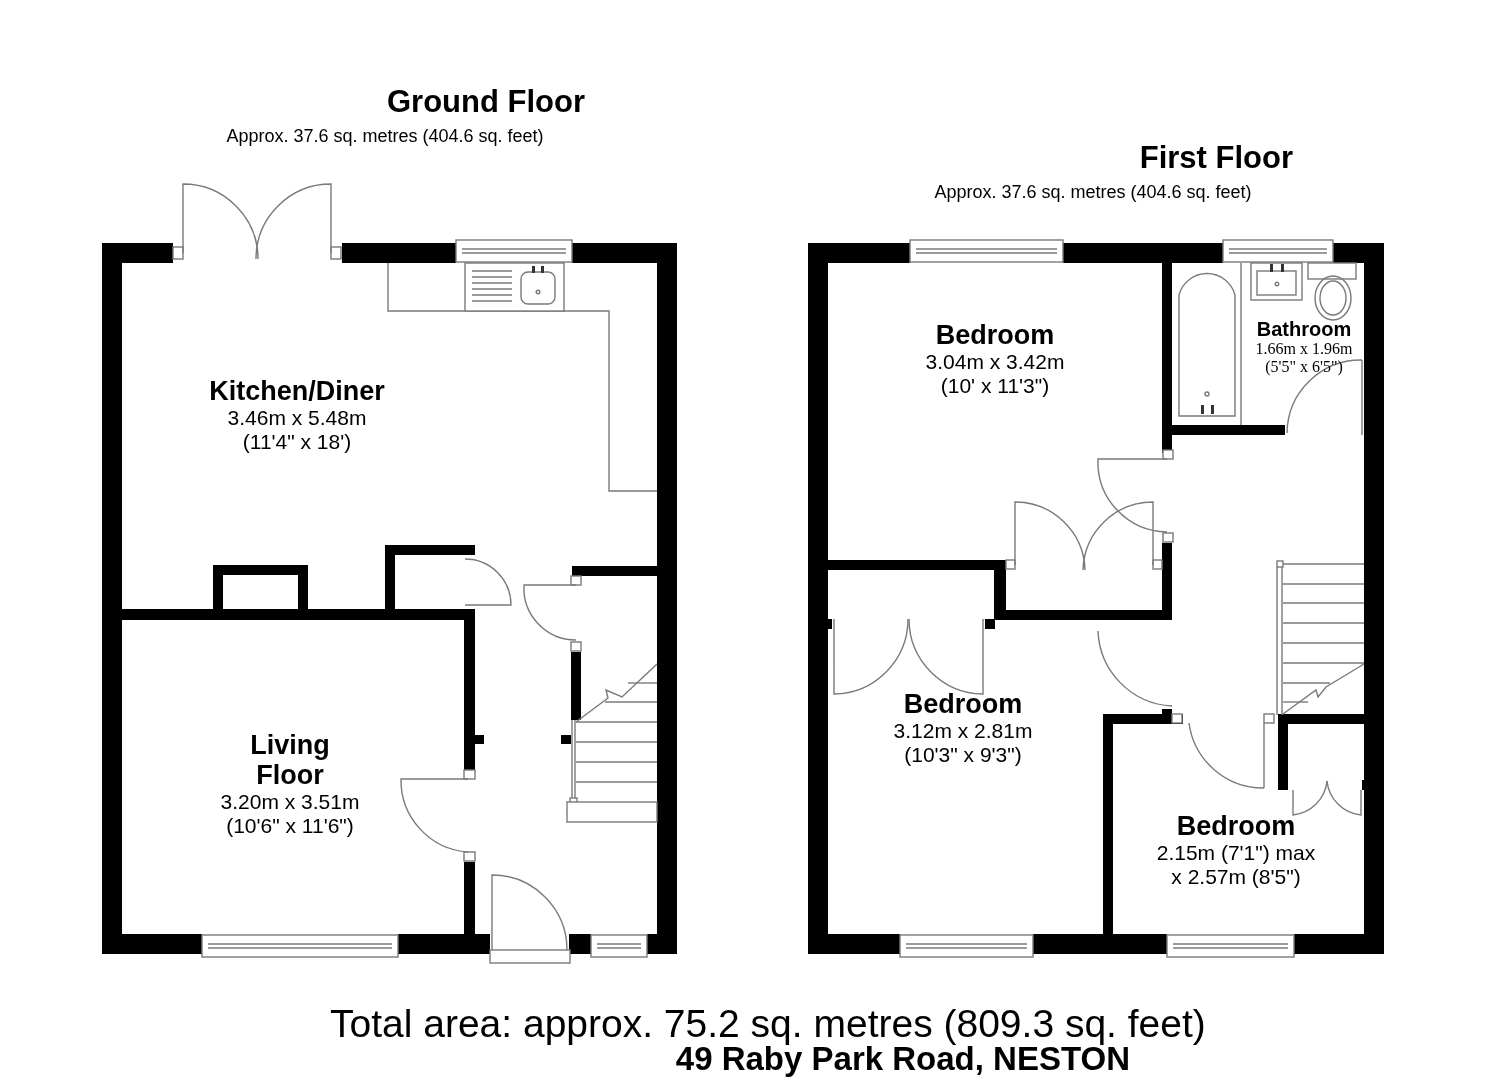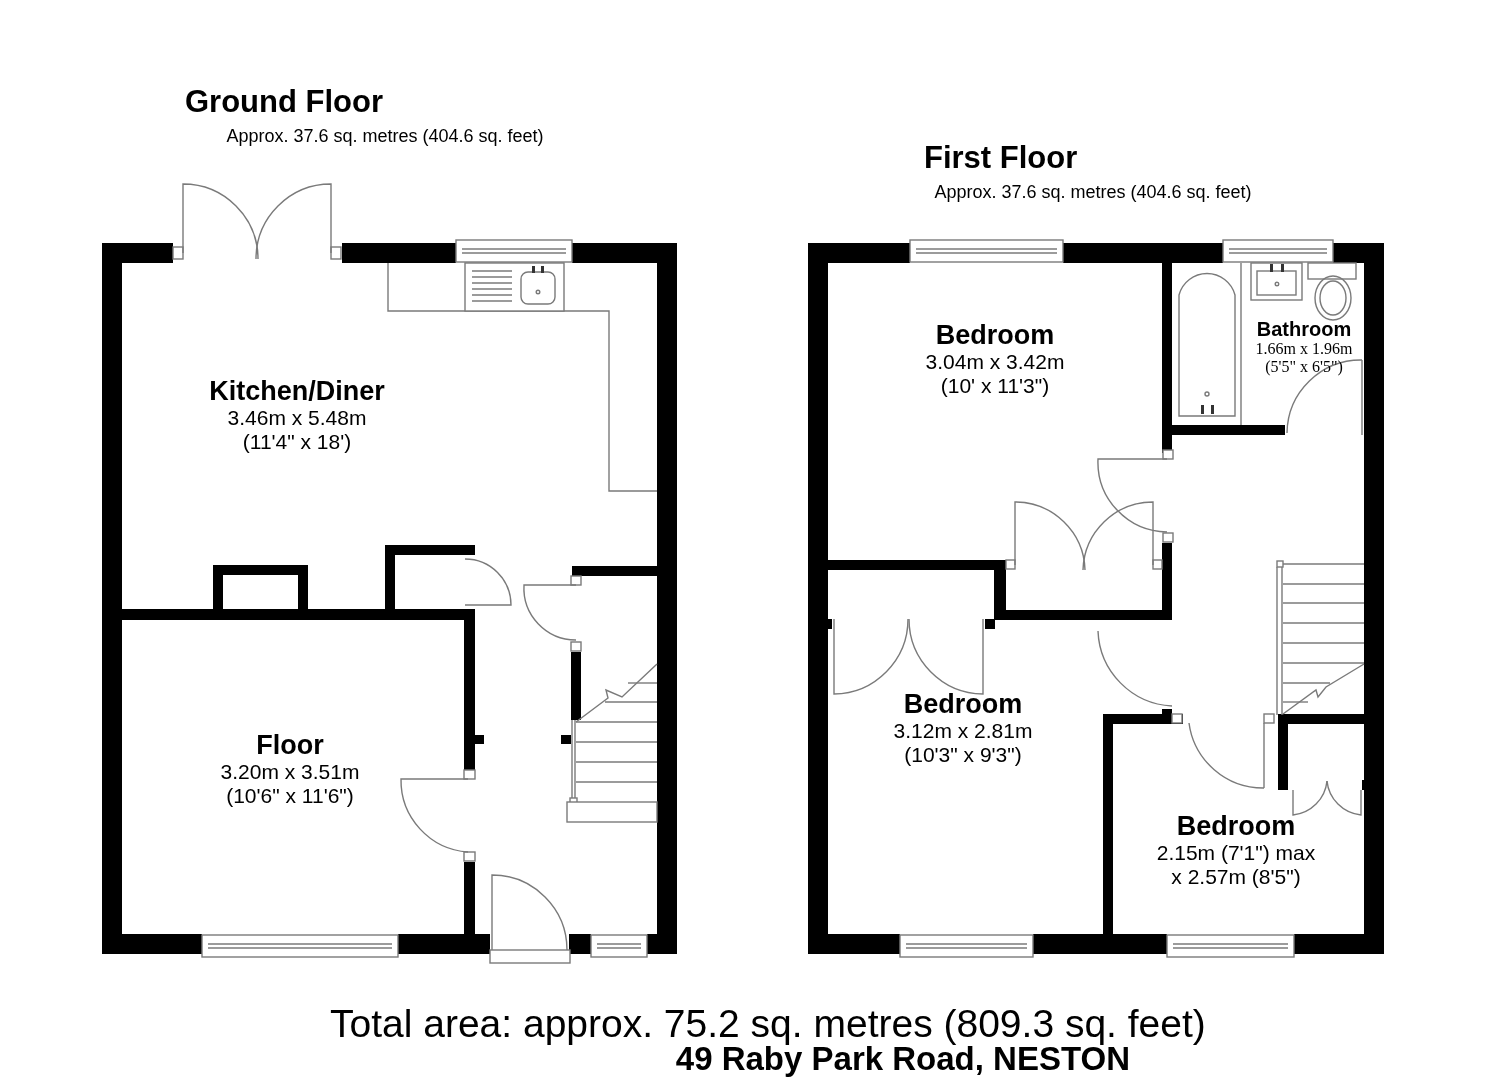--- a/index.html
+++ b/index.html
@@ -1,39 +1,39 @@
 <!DOCTYPE html>
 <html><head>
 <meta charset="utf-8">
 <style>
   html, body { margin: 0; padding: 0; background: #ffffff; }
   body { width: 1485px; height: 1080px; position: relative; overflow: hidden;
          font-family: "Liberation Sans", sans-serif; color: #000; }
   .abs { position: absolute; }
-  .floor-title { font-weight: bold; font-size: 31px; text-align: left; white-space: nowrap; }
+  .floor-title { font-weight: bold; font-size: 31px; text-align: right; white-space: nowrap; }
   .floor-area { font-size: 18px; text-align: center; white-space: nowrap; }
   .room-label { position: absolute; text-align: center; line-height: 1.12; white-space: nowrap; }
   .room-name { font-weight: bold; font-size: 27px; display: block; }
   .room-dim { font-size: 21px; display: block; }
   .room-label.small .room-name { font-size: 20px; }
   .room-label.small .room-dim { font-size: 16px; font-family: Liberation Serif, serif; }
   svg.plan { position: absolute; left: 0; top: 0; }
   .wall { fill: #000; }
   .thin { fill: none; stroke: #7a7a7a; stroke-width: 1.4; }
   .fix { fill: #fff; stroke: #7a7a7a; stroke-width: 1.4; }
   .footer-total { font-size: 39px; text-align: left; white-space: nowrap; }
   .footer-address { font-weight: bold; font-size: 33px; text-align: center; white-space: nowrap; }
 </style>
 </head>
 <body>
 
 <div class="abs floor-title" style="left:185px; top:84px; width:400px;">Ground Floor</div>
 <div class="abs floor-area" style="left:185px; top:126px; width:400px;">Approx. 37.6 sq. metres (404.6 sq. feet)</div>
 
-<div class="abs floor-title" style="left:924px; top:140px; width:400px;">First Floor</div>
+<div class="abs floor-title" style="left:893px; top:140px; width:400px;">First Floor</div>
 <div class="abs floor-area" style="left:893px; top:182px; width:400px;">Approx. 37.6 sq. metres (404.6 sq. feet)</div>
 
 <svg class="plan" width="1485" height="1080" viewBox="0 0 1485 1080">
 
   <g>
 
     <rect class="wall" x="102" y="243" width="20" height="711"></rect>
     <rect class="wall" x="102" y="243" width="71" height="20"></rect>
     <rect class="wall" x="342" y="243" width="114" height="20"></rect>
     <rect class="wall" x="572" y="243" width="105" height="20"></rect>
@@ -260,20 +260,21 @@
   </g>
 </svg>
 
 <div class="room-label" style="left:162px; top:376px; width:270px;">
   <span class="room-name">Kitchen/Diner</span>
   <span class="room-dim">3.46m x 5.48m</span>
   <span class="room-dim">(11'4" x 18')</span>
 </div>
 
 <div class="room-label" style="left:160px; top:730px; width:260px;">
+  <span class="room-name">Living</span>
   <span class="room-name">Floor</span>
   <span class="room-dim">3.20m x 3.51m</span>
   <span class="room-dim">(10'6" x 11'6")</span>
 </div>
 
 <div class="room-label" style="left:870px; top:320px; width:250px;">
   <span class="room-name">Bedroom</span>
   <span class="room-dim">3.04m x 3.42m</span>
   <span class="room-dim">(10' x 11'3")</span>
 </div>

